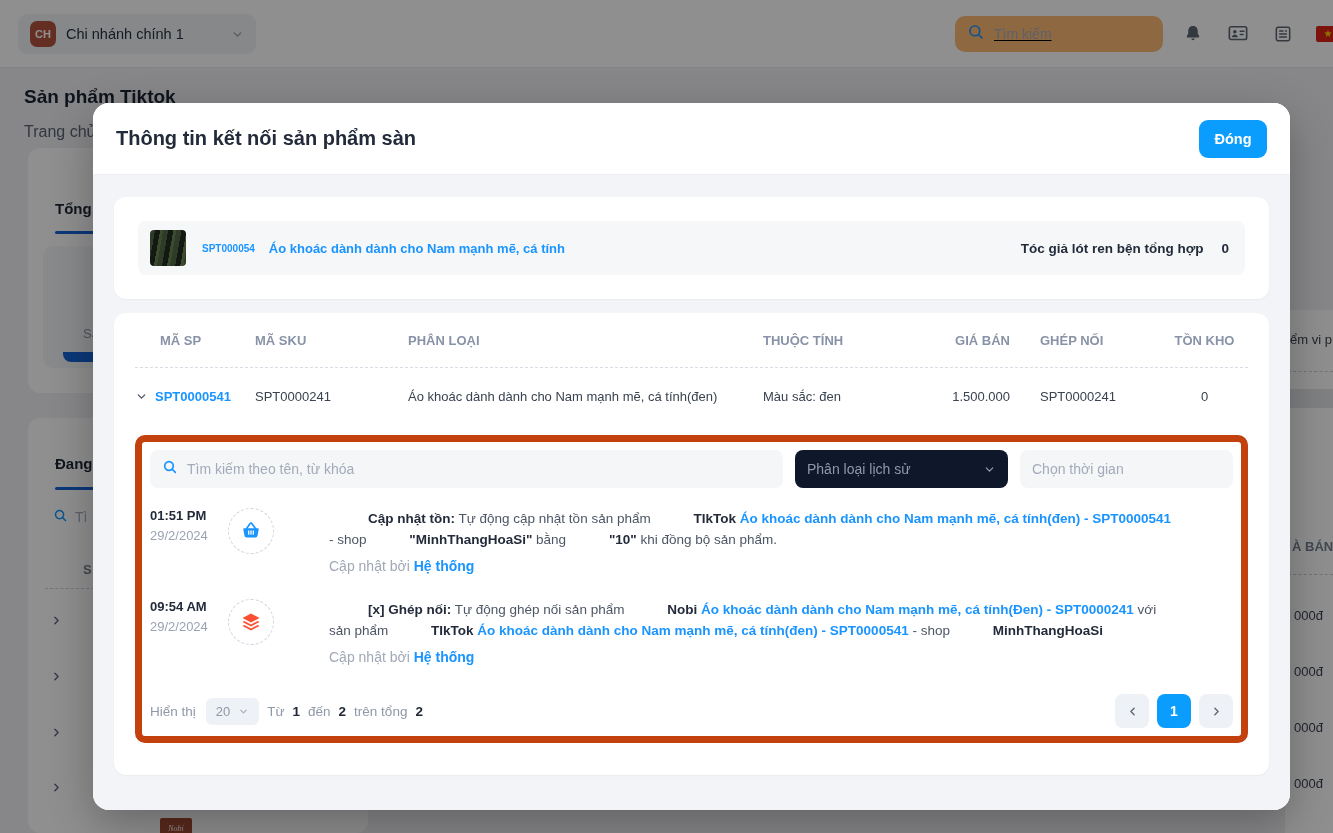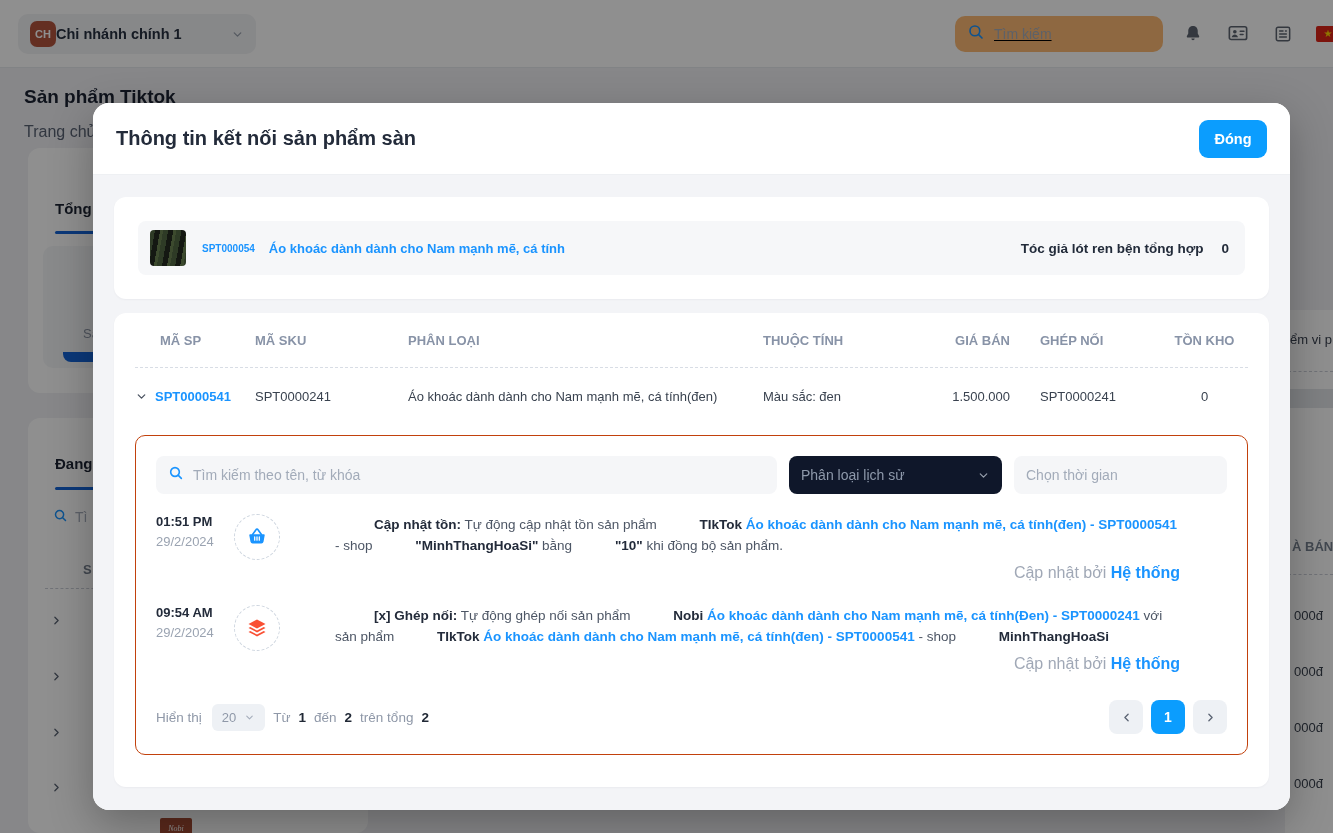--- a/index.html
+++ b/index.html
@@ -4,21 +4,21 @@
 <style>
   * { margin:0; padding:0; box-sizing:border-box; }
   html,body { width:1333px; height:833px; overflow:hidden; }
   body { font-family:"Liberation Sans","DejaVu Sans",sans-serif; background:#f0f1f5; position:relative; }
 
   
   .page { position:absolute; inset:0; z-index:0; }
   .topbar { position:absolute; left:0; top:0; width:1333px; height:68px; background:#fff; border-bottom:1px solid #e7e9ee; }
   .branch-pill { position:absolute; left:18px; top:14px; width:238px; height:40px; background:#f1f2f4; border-radius:10px; display:flex; align-items:center; padding:0 12px; }
   .branch-badge { width:26px; height:26px; background:#b2543e; border-radius:7px; color:#fff; font-size:11px; font-weight:700; display:flex; align-items:center; justify-content:center; }
-  .branch-name { font-size:14.5px; font-weight:700; color:#273040; }
+  .branch-name { margin-left:10px; font-size:14.5px; font-weight:400; color:#273040; }
   .branch-pill .chev { margin-left:auto; color:#98a0ad; display:flex; }
   .top-search { position:absolute; left:955px; top:16px; width:208px; height:36px; background:#fdba74; border-radius:10px; display:flex; align-items:center; padding:0 12px; gap:9px;text-decoration:underline; }
   .top-search input { border:none; outline:none; background:transparent; font-size:14px; color:#273040; width:140px; font-family:inherit; }
   .top-search input::placeholder { color:#a6adba; }
   .top-icon { position:absolute; top:24px; display:flex; }
   .flag { position:absolute; left:1316px; top:26px; width:24px; height:16px; background:#dd2418; color:#ffd400; font-size:10px; line-height:16px; text-align:center; border-radius:2px; }
 
   .pg-title { position:absolute; left:24px; top:86px; font-size:19px; font-weight:700; color:#1c2333; }
   .pg-crumb { position:absolute; left:24px; top:123px; font-size:16px; color:#596273; }
   .bg-card1 { position:absolute; left:28px; top:148px; width:340px; height:245px; background:#fff; border-radius:12px; }
@@ -72,40 +72,40 @@
   .tbl-head > div { font-size:13px; font-weight:700; color:#8893a7; }
   .th-sp { padding-left:25px; }
   .th-price, .td-price { text-align:right; padding-right:16px; }
   .th-pair, .td-pair { padding-left:14px; }
   .th-stock, .td-stock { text-align:center; }
   .tbl-row { height:56px; font-size:13px; color:#39424f; }
   .td-sp { display:flex; align-items:center; gap:7px; }
   .td-sp .chev { color:#4a5260; display:flex; cursor:pointer; }
   .td-sp .code { color:#1a94ff; font-weight:600; cursor:pointer; }
 
-  .hist-box { margin:11px 21px 0; border:1px solid #c2410c; border-radius:10px; padding:20px; }
+  .hist-box { margin:11px 21px 0; border:7px solid #c2410c; border-radius:10px; padding:8px; }
   .filters { display:flex; gap:12px; }
   .f-search { flex:1; height:38px; background:#f5f6f8; border-radius:8px; display:flex; align-items:center; padding:0 12px; gap:9px; }
   .f-search input { border:none; outline:none; background:transparent; font-size:14px; width:100%; color:#273040; font-family:inherit; }
   .f-search input::placeholder, .f-time input::placeholder { color:#a2abb9; }
   .f-select { width:213px; height:38px; background:#0f172a; border-radius:8px; display:flex; align-items:center; padding:0 12px; font-size:14px; color:#8e99ab; cursor:pointer; }
   .f-select .chev { margin-left:auto; color:#98a0ad; display:flex; }
   .f-time { width:213px; height:38px; background:#f5f6f8; border-radius:8px; display:flex; align-items:center; padding:0 12px; }
   .f-time input { border:none; outline:none; background:transparent; font-size:14px; width:100%; color:#273040; font-family:inherit; }
 
   .entries { margin-top:20px; }
   .entry { display:flex; margin-bottom:22px; }
   .e-time { width:70px; flex:none; }
   .e-time .t { font-size:13px; font-weight:700; color:#232b3a; }
   .e-time .d { font-size:13px; color:#9aa3b1; margin-top:5px; }
   .e-icon { flex:none; margin-left:8px; width:46px; height:46px; border:1.5px dashed #ccd4de; border-radius:50%; display:flex; align-items:center; justify-content:center; background:#fff; }
   .e-text { margin-left:55px; max-width:845px; font-size:13.5px; line-height:21px; color:#4d5665; }
   .seg-b { font-weight:700; color:#232b3a;margin-left:39px; }
   .seg-l { font-weight:700; color:#1a94ff; cursor:pointer; }
-  .e-by { margin-top:6px; font-size:16px; color:#a0a8b6;text-align:right; }
+  .e-by { margin-top:6px; font-size:14px; color:#a0a8b6; }
   .e-by .sys { color:#1a94ff; font-weight:600; cursor:pointer; }
 
   .pager { margin-top:26px; display:flex; align-items:center; font-size:13.5px; color:#8f98a8; }
   .pager .gap { margin-left:8px; }
   .size-select { margin-left:10px; background:#eef1f5; border-radius:6px; padding:6px 10px; display:flex; align-items:center; gap:8px; color:#8f98a8; font-size:13px; cursor:pointer; }
   .size-select .chev { display:flex; color:#a5adbb; }
   .pager b { color:#212936; font-weight:700; margin-left:8px; }
   .pg-btns { margin-left:auto; display:flex; gap:8px; }
   .pg-btn { width:34px; height:34px; border-radius:8px; background:#eef1f5; border:none; color:#5a6372; display:flex; align-items:center; justify-content:center; font-family:inherit; font-size:14px; cursor:pointer; }
   .pg-btn.cur { background:#0b9dfe; color:#fff; font-weight:700; }

